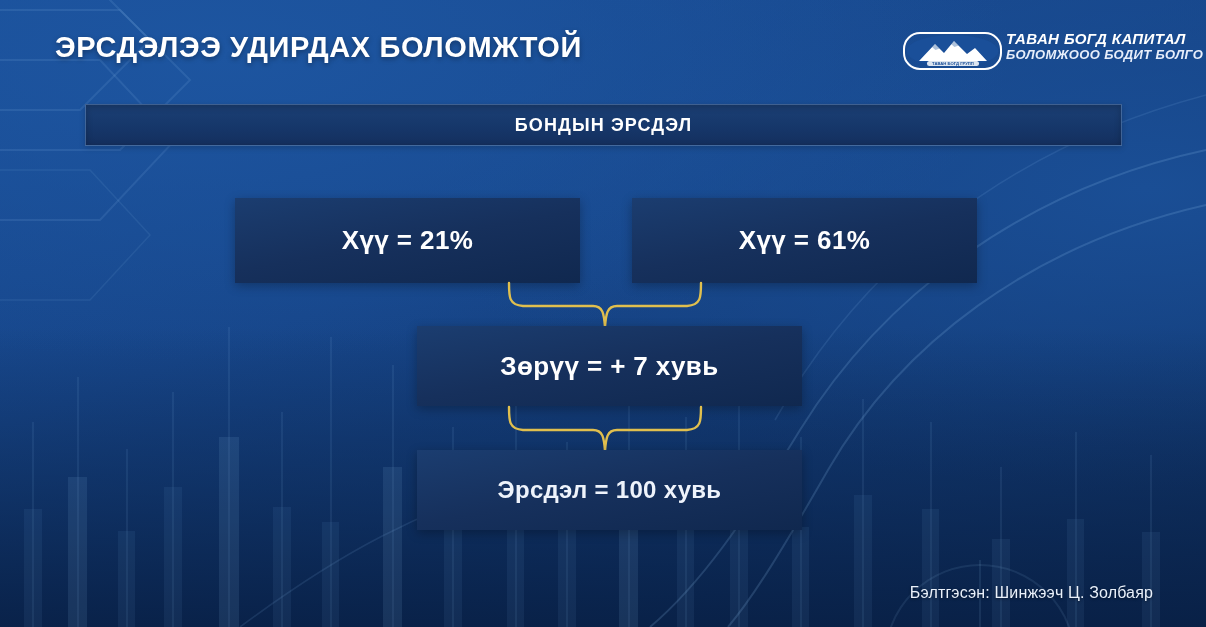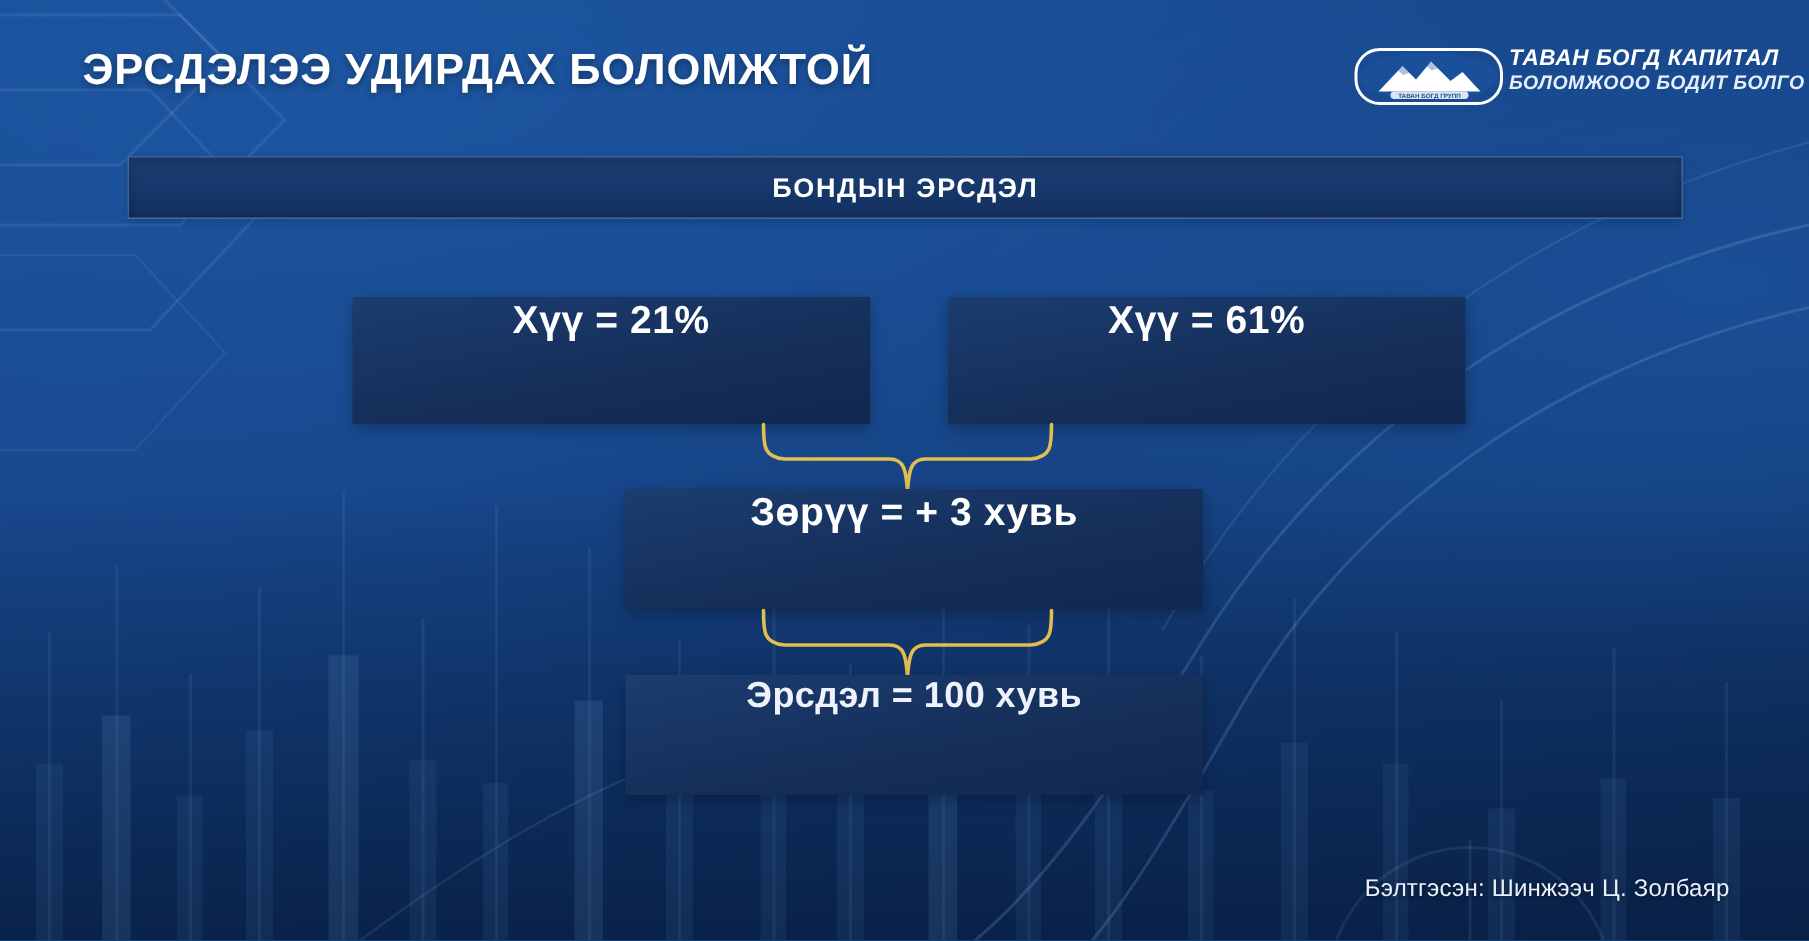--- a/index.html
+++ b/index.html
@@ -64,21 +64,21 @@
   .banner span{
     font-size:18px;font-weight:bold;color:#ffffff;letter-spacing:1.1px;text-align:right;
   }
 
   
   .fbox{
     position:absolute;
     background:linear-gradient(170deg,#1a3a6b 0%,#16305c 45%,#112murky 100%);
     background:linear-gradient(170deg,#1b3d70 0%,#16305c 50%,#10284f 100%);
     box-shadow:0 3px 10px rgba(0,0,0,.28);
-    display:flex;align-items:flex-start;justify-content:center;
+    display:flex;align-items:center;justify-content:center;
     color:#ffffff;text-align:center;
   }
   .fbox.b{font-weight:bold;font-size:26px;letter-spacing:.4px;}
   .fbox.r{font-weight:normal;font-size:24px;letter-spacing:.3px;color:#eef3fb;}
 
   #box-rate-left  {left:235px; top:198px; width:345px; height:85px;}
   #box-rate-right {left:632px; top:198px; width:345px; height:85px;}
   #box-spread     {left:417px; top:326px; width:385px; height:80px;}
   #box-risk       {left:417px; top:450px; width:385px; height:80px;font-weight:bold;}
 
@@ -202,21 +202,21 @@
   <div class="fbox b" id="box-rate-right">
     <span>Хүү = 61%</span>
   </div>
 
   <svg class="brace" id="brace-1" viewBox="0 0 200 48">
     <path d="M4 2 C4 16, 4 24, 18 25 L88 25 C98 25, 99 33, 100 46
              C101 33, 102 25, 112 25 L182 25 C196 24, 196 16, 196 2" fill="none" stroke="#e0bf4e" stroke-width="2.4" stroke-linecap="round"></path>
   </svg>
 
   <div class="fbox b" id="box-spread">
-    <span>Зөрүү = + 3 хувь</span>
+    <span>Зөрүү = + 7 хувь</span>
   </div>
 
   <svg class="brace" id="brace-2" viewBox="0 0 200 48">
     <path d="M4 2 C4 16, 4 24, 18 25 L88 25 C98 25, 99 33, 100 46
              C101 33, 102 25, 112 25 L182 25 C196 24, 196 16, 196 2" fill="none" stroke="#e0bf4e" stroke-width="2.4" stroke-linecap="round"></path>
   </svg>
 
   <div class="fbox r" id="box-risk">
     <span>Эрсдэл = 100 хувь</span>
   </div>

